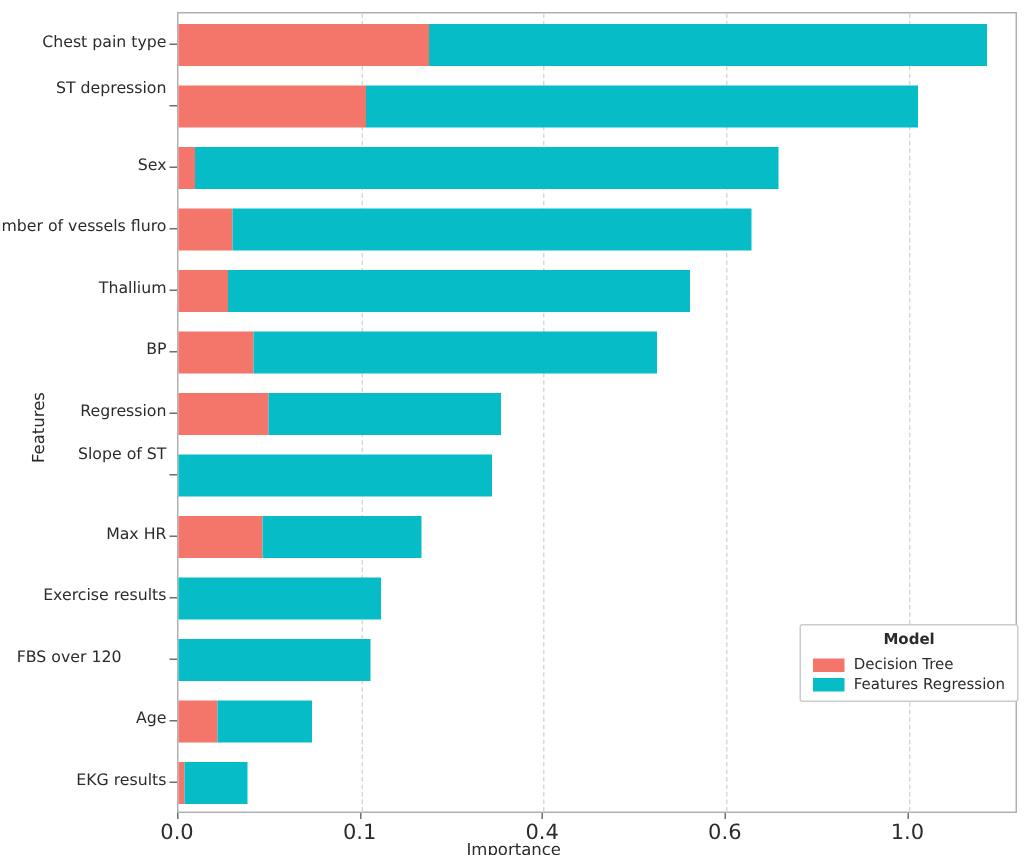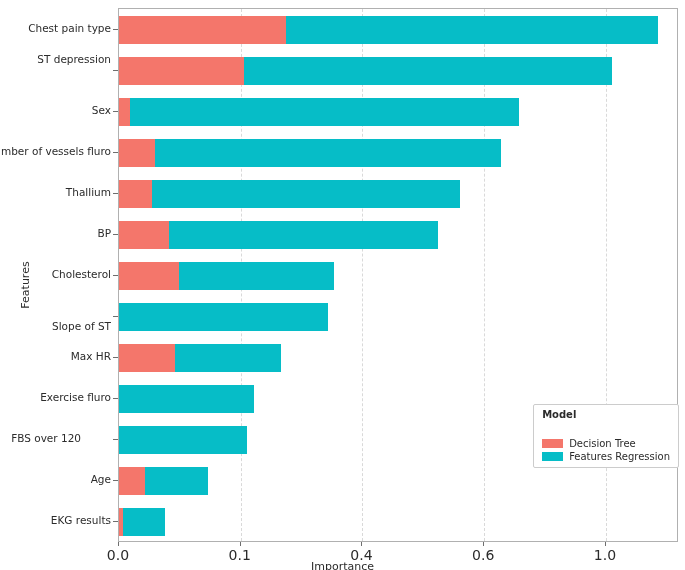--- a/index.html
+++ b/index.html
@@ -86,21 +86,22 @@
     background:#ffffff;
     border:1px solid #cccccc;
     border-radius:2px;
     padding:4px 8px 5px 8px;
     box-sizing:border-box;
   }
   #legend-title{
     font-size:10px;
     font-weight:bold;
     color:#2b2b2b;
-    margin-bottom:18px;
+    text-align:center;
+    margin-bottom:6px;
   }
   .legend-item{
     display:flex; align-items:center;
     margin-top:2px;
   }
   .legend-swatch{
     width:21px;height:9px;
     margin-right:6px;
     flex:0 0 auto;
   }
@@ -173,24 +174,24 @@
       </div>
   </div>
 
   <div id="ylabels">
       <div class="ylabel" style="top: 22.5385px; right: 574px;">Chest pain type</div>
       <div class="ylabel" style="top: 54px; right: 574px;">ST depression</div>
       <div class="ylabel" style="top: 104.692px; right: 574px;">Sex</div>
       <div class="ylabel" style="top: 145.769px; right: 574px;">Number of vessels fluro</div>
       <div class="ylabel" style="top: 186.846px; right: 574px;">Thallium</div>
       <div class="ylabel" style="top: 227.923px; right: 574px;">BP</div>
-      <div class="ylabel" style="top: 269px; right: 574px;">Cholesterol</div>
-      <div class="ylabel" style="top: 321px; right: 574px;">Slope of ST</div>
+      <div class="ylabel" style="top: 269px; right: 574px;">Regression</div>
+      <div class="ylabel" style="top: 298px; right: 574px;">Slope of ST</div>
       <div class="ylabel" style="top: 351.154px; right: 574px;">Max HR</div>
-      <div class="ylabel" style="top: 392.231px; right: 574px;">Exercise fluro</div>
+      <div class="ylabel" style="top: 392.231px; right: 574px;">Exercise results</div>
       <div class="ylabel" style="top: 433.308px; right: 604px;">FBS over 120</div>
       <div class="ylabel" style="top: 474.385px; right: 574px;">Age</div>
       <div class="ylabel" style="top: 515.462px; right: 574px;">EKG results</div>
     </div>
   <div id="yticks">
       <div class="ytick" style="top: 28.5385px; left: 113px;"></div>
       <div class="ytick" style="top: 69.6154px; left: 113px;"></div>
       <div class="ytick" style="top: 110.692px; left: 113px;"></div>
       <div class="ytick" style="top: 151.769px; left: 113px;"></div>
       <div class="ytick" style="top: 192.846px; left: 113px;"></div>

